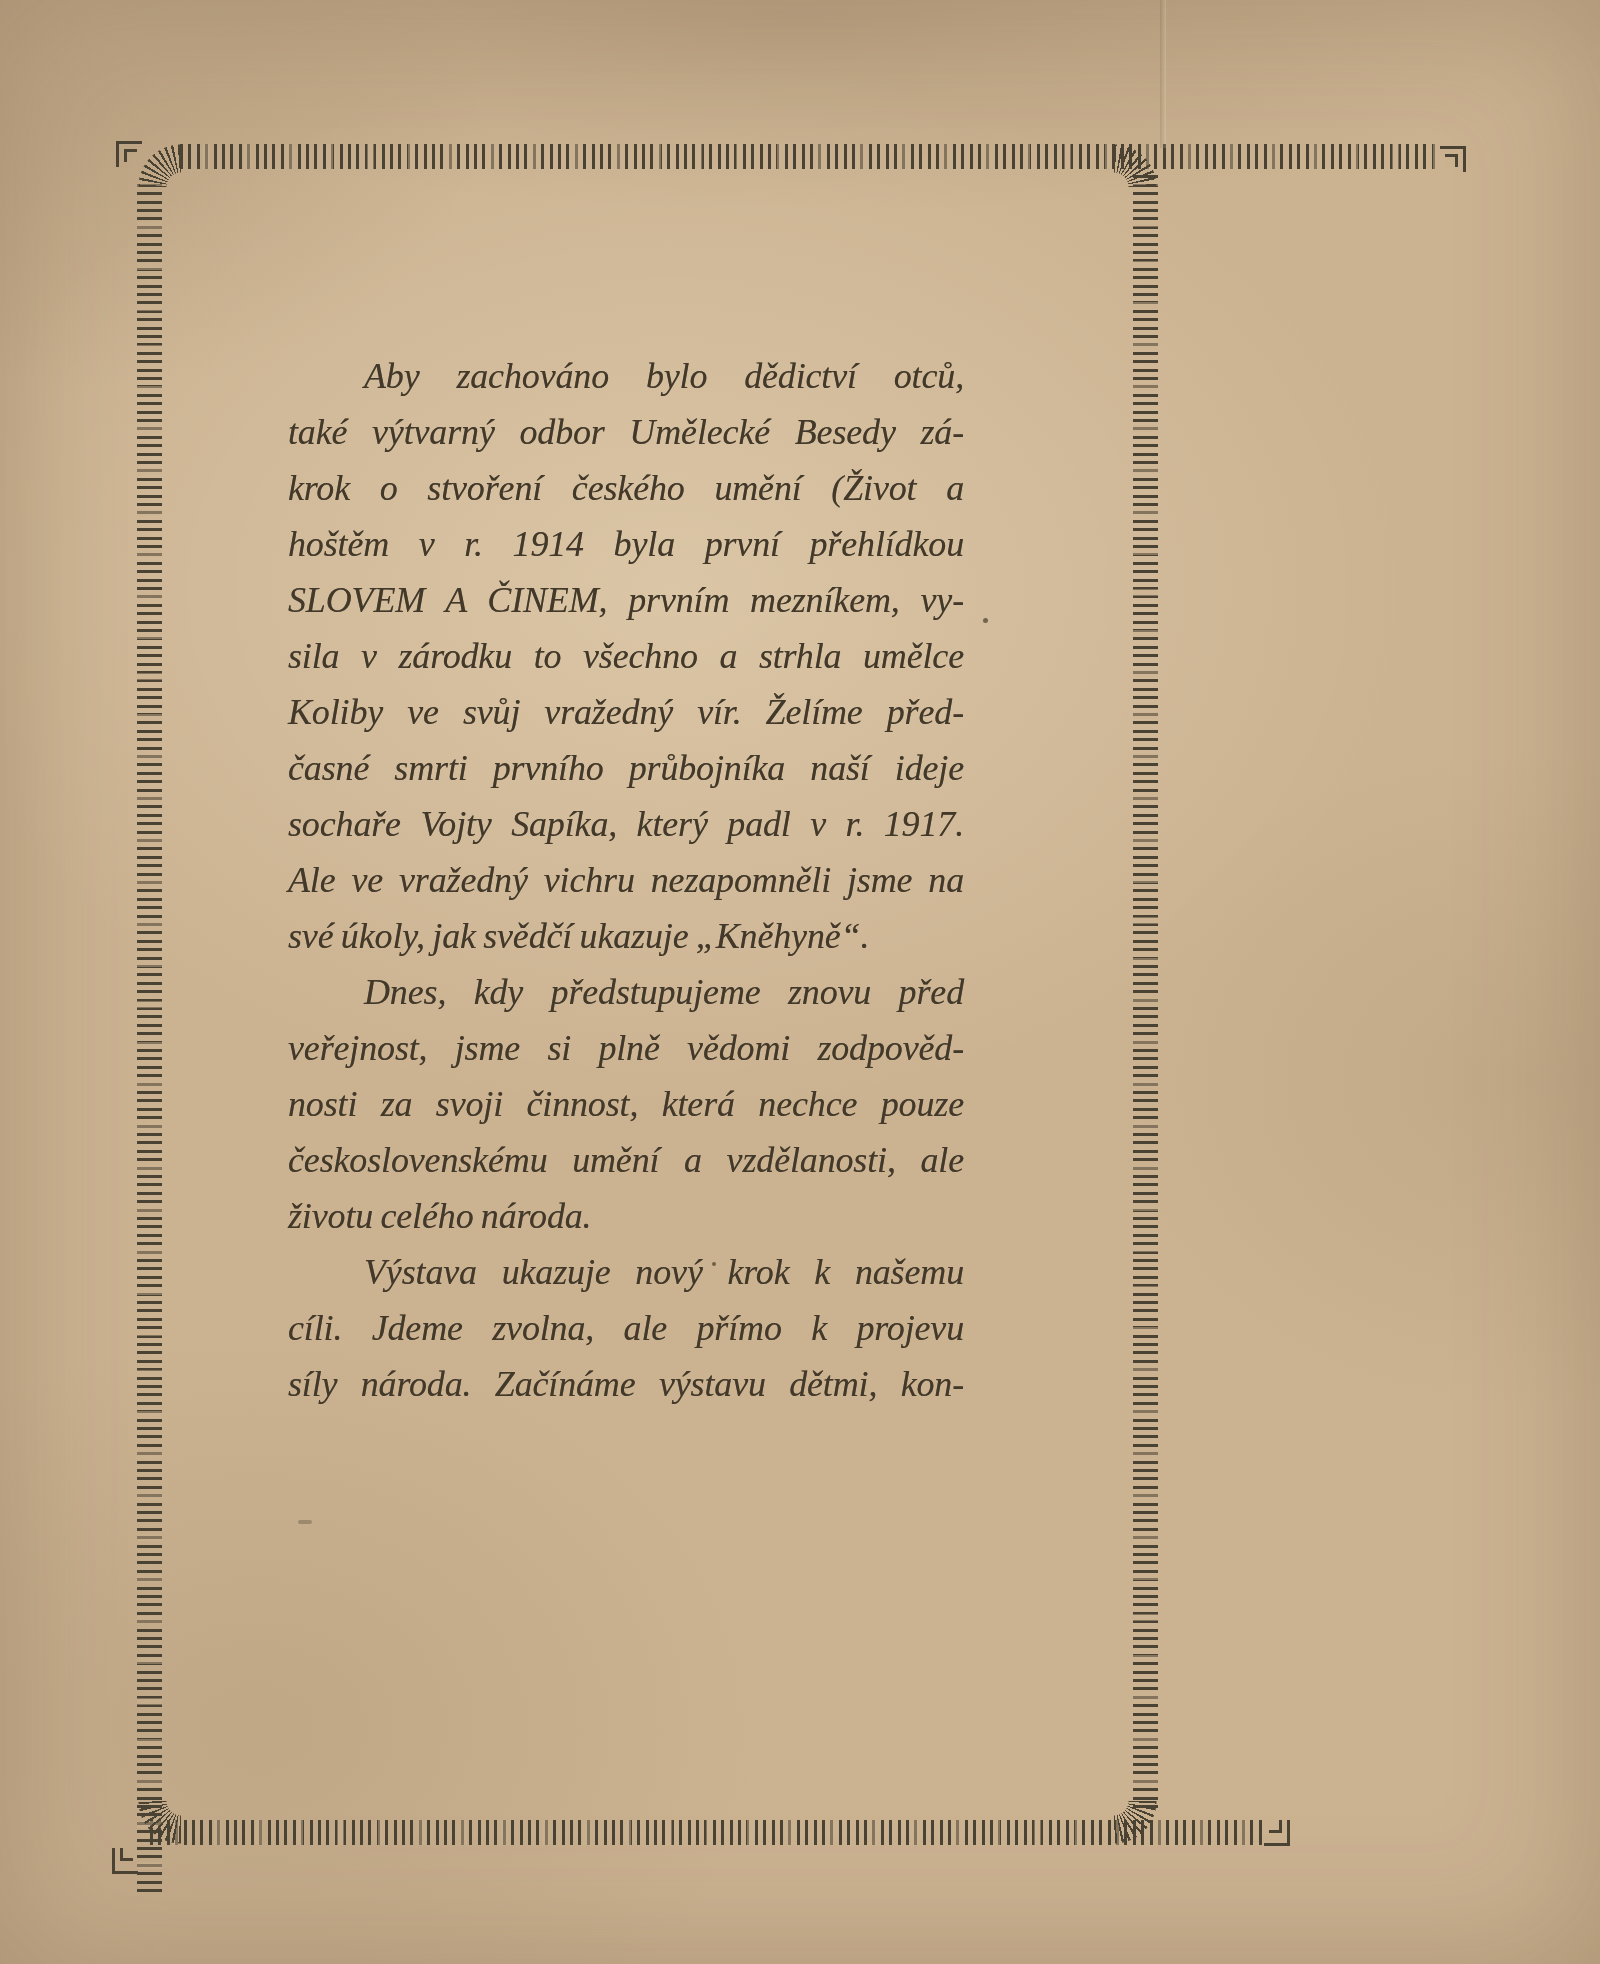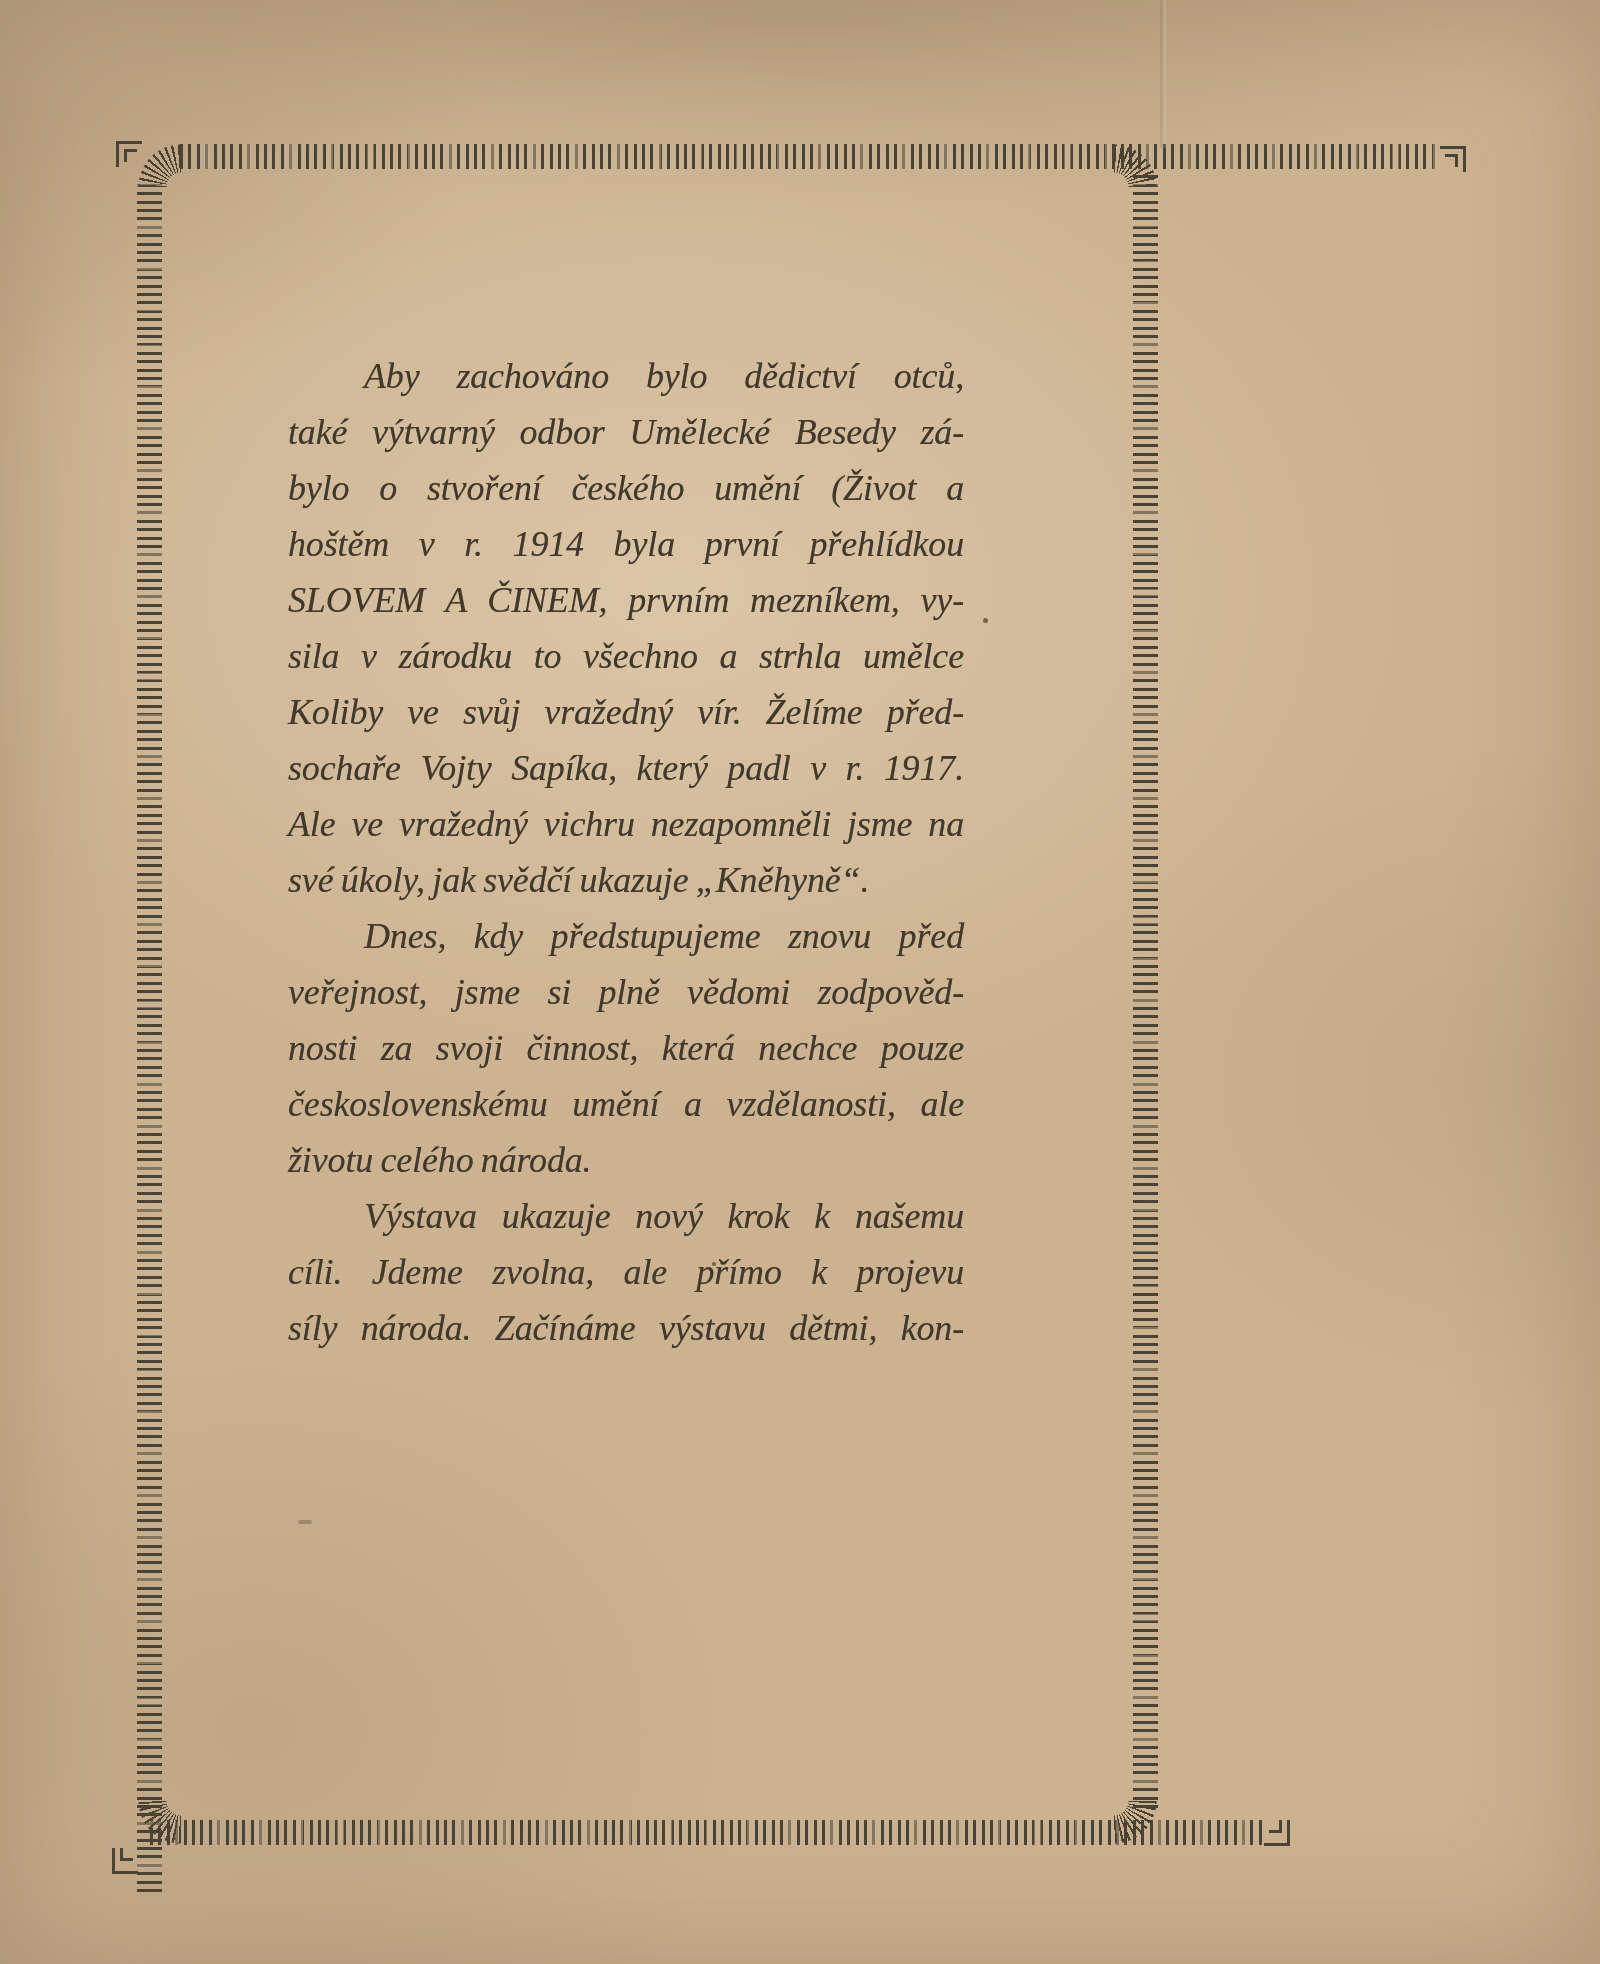--- a/index.html
+++ b/index.html
@@ -127,25 +127,26 @@
 
   <div class="crease"></div>
   <div class="speck speck-1"></div>
   <div class="speck speck-2"></div>
   <div class="speck speck-3"></div>
 
   <div class="textblock">
       <div class="para">
         <div class="line first">Aby zachováno bylo dědictví otců,</div>
         <div class="line">také výtvarný odbor Umělecké Besedy zá-</div>
-        <div class="line">bylo o stvoření českého umění (Život a</div>
+        <div class="line">krok o stvoření českého umění (Život a</div>
         <div class="line">hoštěm v r. 1914 byla první přehlídkou</div>
         <div class="line">SLOVEM A ČINEM, prvním mezníkem, vy-</div>
         <div class="line">sila v zárodku to všechno a strhla umělce</div>
         <div class="line">Koliby ve svůj vražedný vír. Želíme před-</div>
+        <div class="line">časné smrti prvního průbojníka naší ideje</div>
         <div class="line">sochaře Vojty Sapíka, který padl v r. 1917.</div>
         <div class="line">Ale ve vražedný vichru nezapomněli jsme na</div>
         <div class="line last">své úkoly, jak svědčí ukazuje „Kněhyně“.</div>
       </div>
       <div class="para">
         <div class="line first">Dnes, kdy předstupujeme znovu před</div>
         <div class="line">veřejnost, jsme si plně vědomi zodpověd-</div>
         <div class="line">nosti za svoji činnost, která nechce pouze</div>
         <div class="line">československému umění a vzdělanosti, ale</div>
         <div class="line last">životu celého národa.</div>

